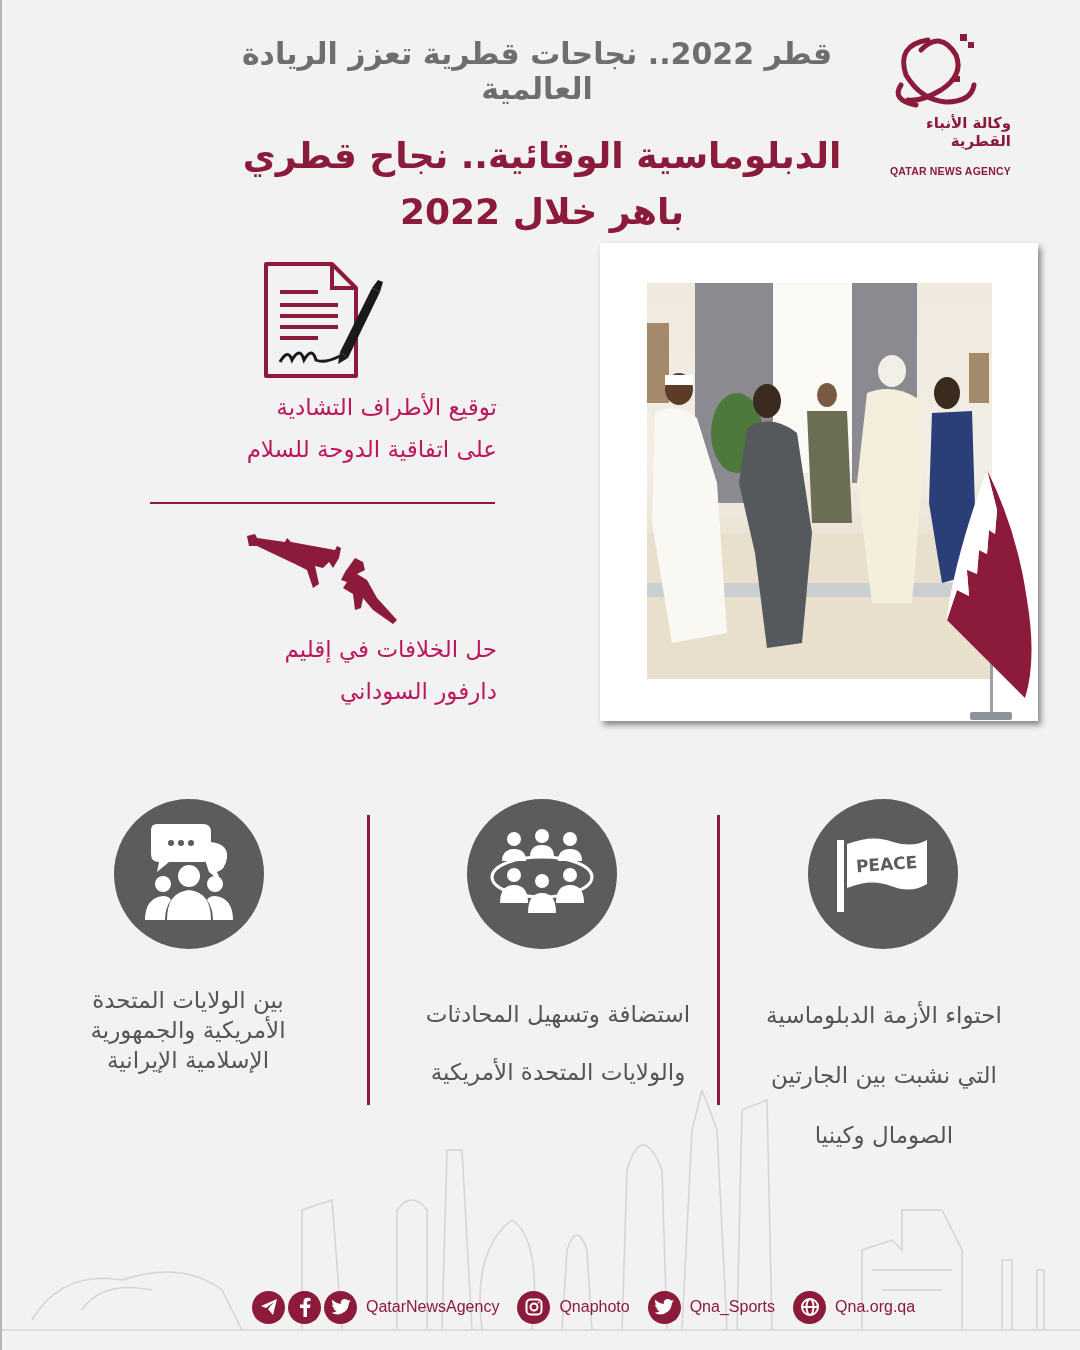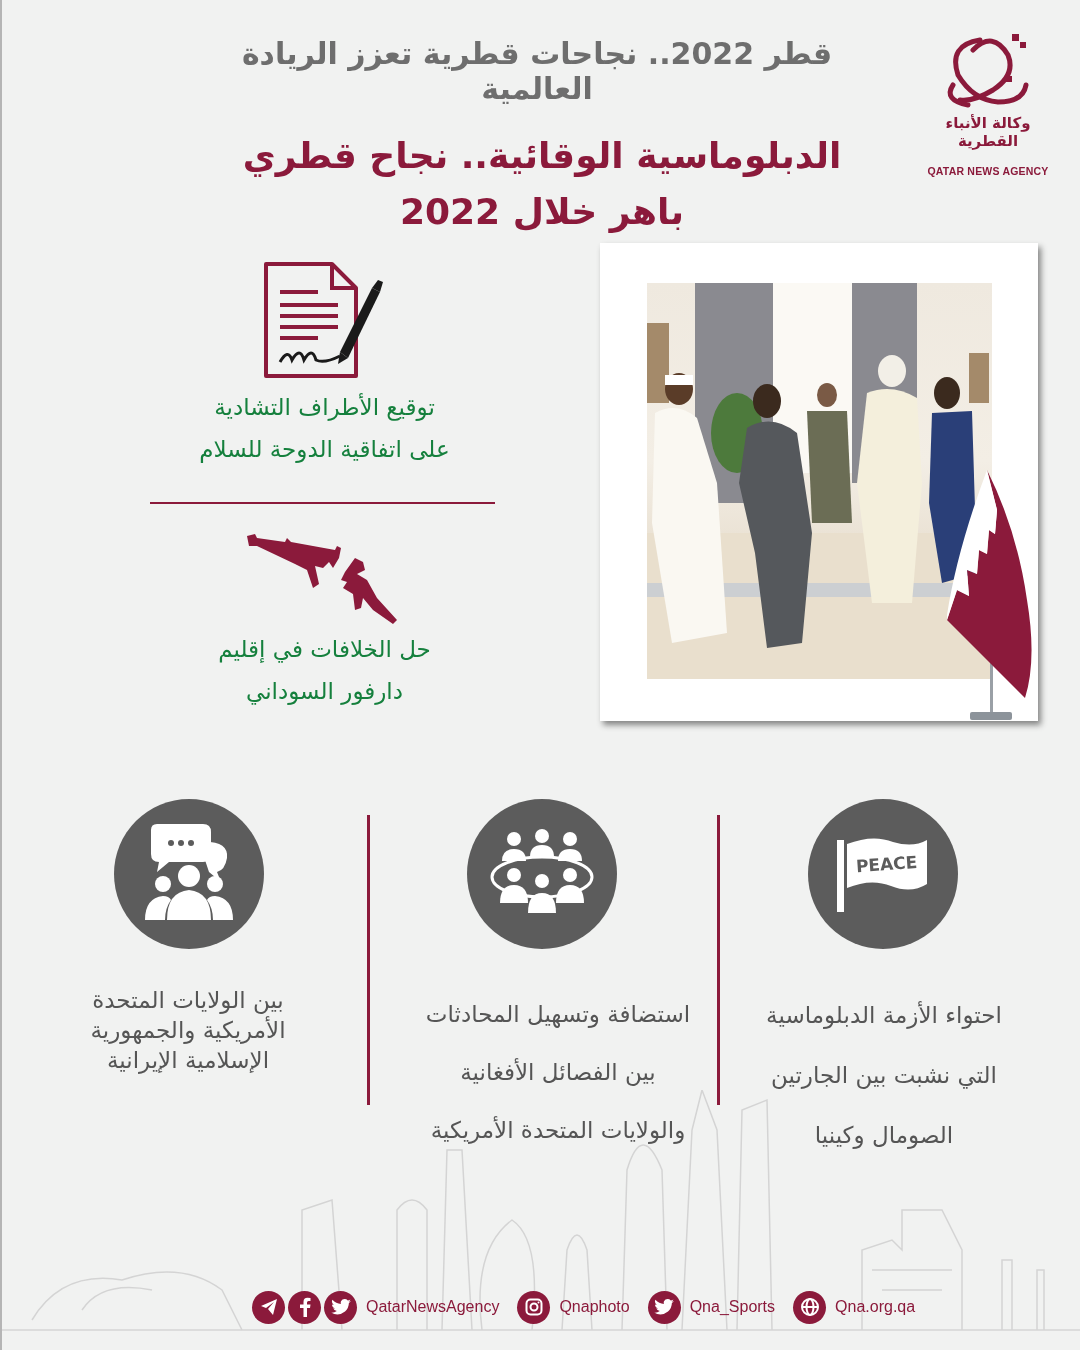--- a/index.html
+++ b/index.html
@@ -6,38 +6,38 @@
     html, body { width: 1080px; height: 1350px; overflow: hidden; }
     body {
       background: #f1f2f1;
       font-family: "DejaVu Sans", sans-serif;
       position: relative;
       border-left: 2px solid #b5b5b5;
     }
     .abs { position: absolute; }
 
     
-    .logo { left: 911px; top: 30px; width: 150px; text-align: center; }
+    .logo { left: 859px; top: 30px; width: 150px; text-align: right; }
     .logo svg { display: block; margin: 0 auto; }
     .logo-ar { color: #8b1a3b; font-size: 15px; font-weight: bold; direction: rtl; margin-top: 4px; }
     .logo-en { color: #8b1a3b; font-size: 10.5px; font-weight: bold; letter-spacing: 0.2px; font-family: "Liberation Sans", sans-serif; margin-top: 15px; }
 
     
     .supertitle {
       left: 180px; top: 36px; width: 710px; text-align: center;
       color: #6e6e6e; font-size: 30px; font-weight: bold; direction: rtl;
     }
     .maintitle {
       left: 200px; top: 108px; width: 680px; text-align: center;
       color: #8b1a3b; font-size: 36px; font-weight: bold; direction: rtl; line-height: 56px; margin-top: 20px;
     }
 
     
     .item-text {
-      color: #15803d; font-size: 23px; direction: rtl; text-align: center; line-height: 42px;
+      color: #be185d; font-size: 23px; direction: rtl; text-align: right; line-height: 42px;
     }
     .left-col { left: 150px; width: 345px; }
     .hdivider { left: 148px; top: 502px; width: 345px; height: 2px; background: #8b1a3b; }
 
     
     .photo-frame {
       left: 598px; top: 243px; width: 438px; height: 478px; background: #fff;
       box-shadow: 3px 4px 6px rgba(0,0,0,0.45);
     }
     .photo {
@@ -233,21 +233,20 @@
 <div class="abs vline" style="left:365px;"></div>
 <div class="abs vline" style="left:715px;"></div>
 
 <div class="abs col-text" style="left:722px; top:985px; line-height:60px;">
   <div>احتواء الأزمة الدبلوماسية</div>
   <div>التي نشبت بين الجارتين</div>
   <div>الصومال وكينيا</div>
 </div>
 <div class="abs col-text" style="left:396px; top:985px; line-height:58px;">
   <div>استضافة وتسهيل المحادثات</div>
-  <div>بين الفصائل الأفغانية</div>
   <div>والولايات المتحدة الأمريكية</div>
 </div>
 <div class="abs col-text" style="left:26px; top:985px; line-height:30px;">
   <div>بين الولايات المتحدة</div>
   <div>الأمريكية والجمهورية</div>
   <div>الإسلامية الإيرانية</div>
 </div>
 
 <div class="abs footer">
   <span class="soc">

